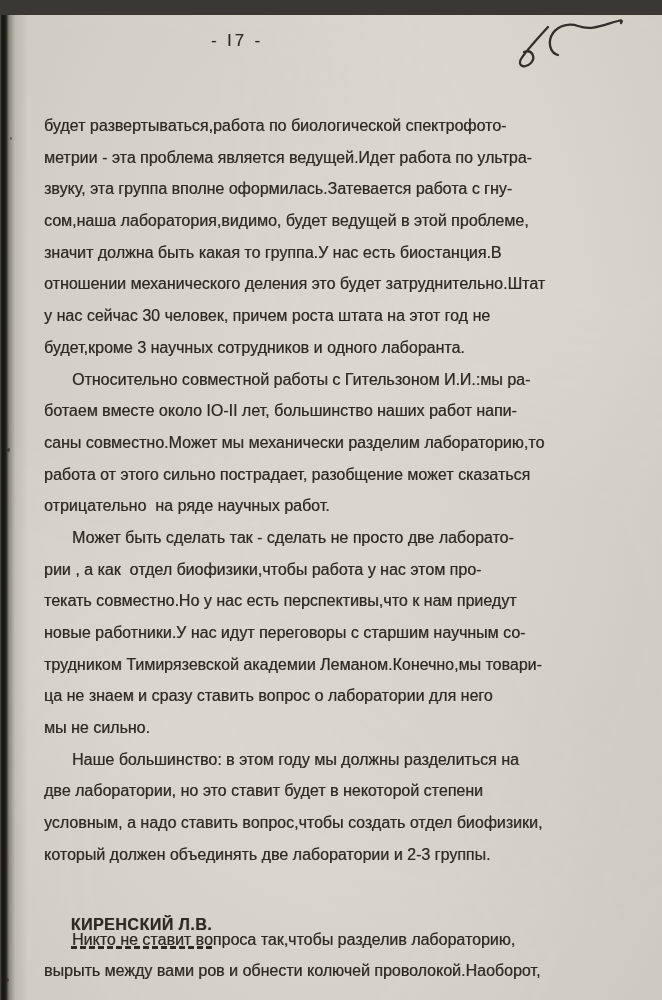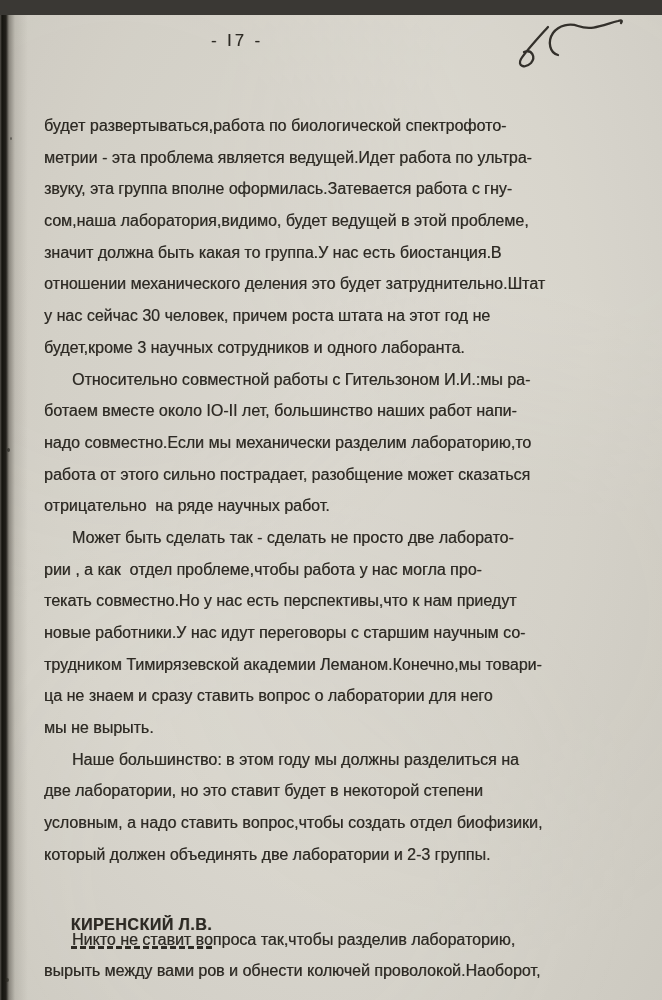--- a/index.html
+++ b/index.html
@@ -77,30 +77,30 @@
     <div class="line">будет развертываться,работа по биологической спектрофото-</div>
     <div class="line">метрии - эта проблема является ведущей.Идет работа по ультра-</div>
     <div class="line">звуку, эта группа вполне оформилась.Затевается работа с гну-</div>
     <div class="line">сом,наша лаборатория,видимо, будет ведущей в этой проблеме,</div>
     <div class="line">значит должна быть какая то группа.У нас есть биостанция.В</div>
     <div class="line">отношении механического деления это будет затруднительно.Штат</div>
     <div class="line">у нас сейчас 30 человек, причем роста штата на этот год не</div>
     <div class="line">будет,кроме 3 научных сотрудников и одного лаборанта.</div>
     <div class="line indent">Относительно совместной работы с Гительзоном И.И.:мы ра-</div>
     <div class="line">ботаем вместе около IO-II лет, большинство наших работ напи-</div>
-    <div class="line">надо совместно.Если мы механически разделим лабораторию,то</div>
+    <div class="line">саны совместно.Может мы механически разделим лабораторию,то</div>
     <div class="line">работа от этого сильно пострадает, разобщение может сказаться</div>
     <div class="line">отрицательно  на ряде научных работ.</div>
     <div class="line indent">Может быть сделать так - сделать не просто две лаборато-</div>
-    <div class="line">рии , а как  отдел проблеме,чтобы работа у нас могла про-</div>
+    <div class="line">рии , а как  отдел биофизики,чтобы работа у нас этом про-</div>
     <div class="line">текать совместно.Но у нас есть перспективы,что к нам приедут</div>
     <div class="line">новые работники.У нас идут переговоры с старшим научным со-</div>
     <div class="line">трудником Тимирязевской академии Леманом.Конечно,мы товари-</div>
     <div class="line">ца не знаем и сразу ставить вопрос о лаборатории для него</div>
-    <div class="line">мы не вырыть.</div>
+    <div class="line">мы не сильно.</div>
     <div class="line indent">Наше большинство: в этом году мы должны разделиться на</div>
     <div class="line">две лаборатории, но это ставит будет в некоторой степени</div>
     <div class="line">условным, а надо ставить вопрос,чтобы создать отдел биофизики,</div>
     <div class="line">который должен объединять две лаборатории и 2-3 группы.</div>
 
     <div class="line speaker-line">
       <span class="speaker">КИРЕНСКИЙ Л.В.</span>
     </div>
 
     <div class="line indent after-speaker">Никто не ставит вопроса так,чтобы разделив лабораторию,</div>

